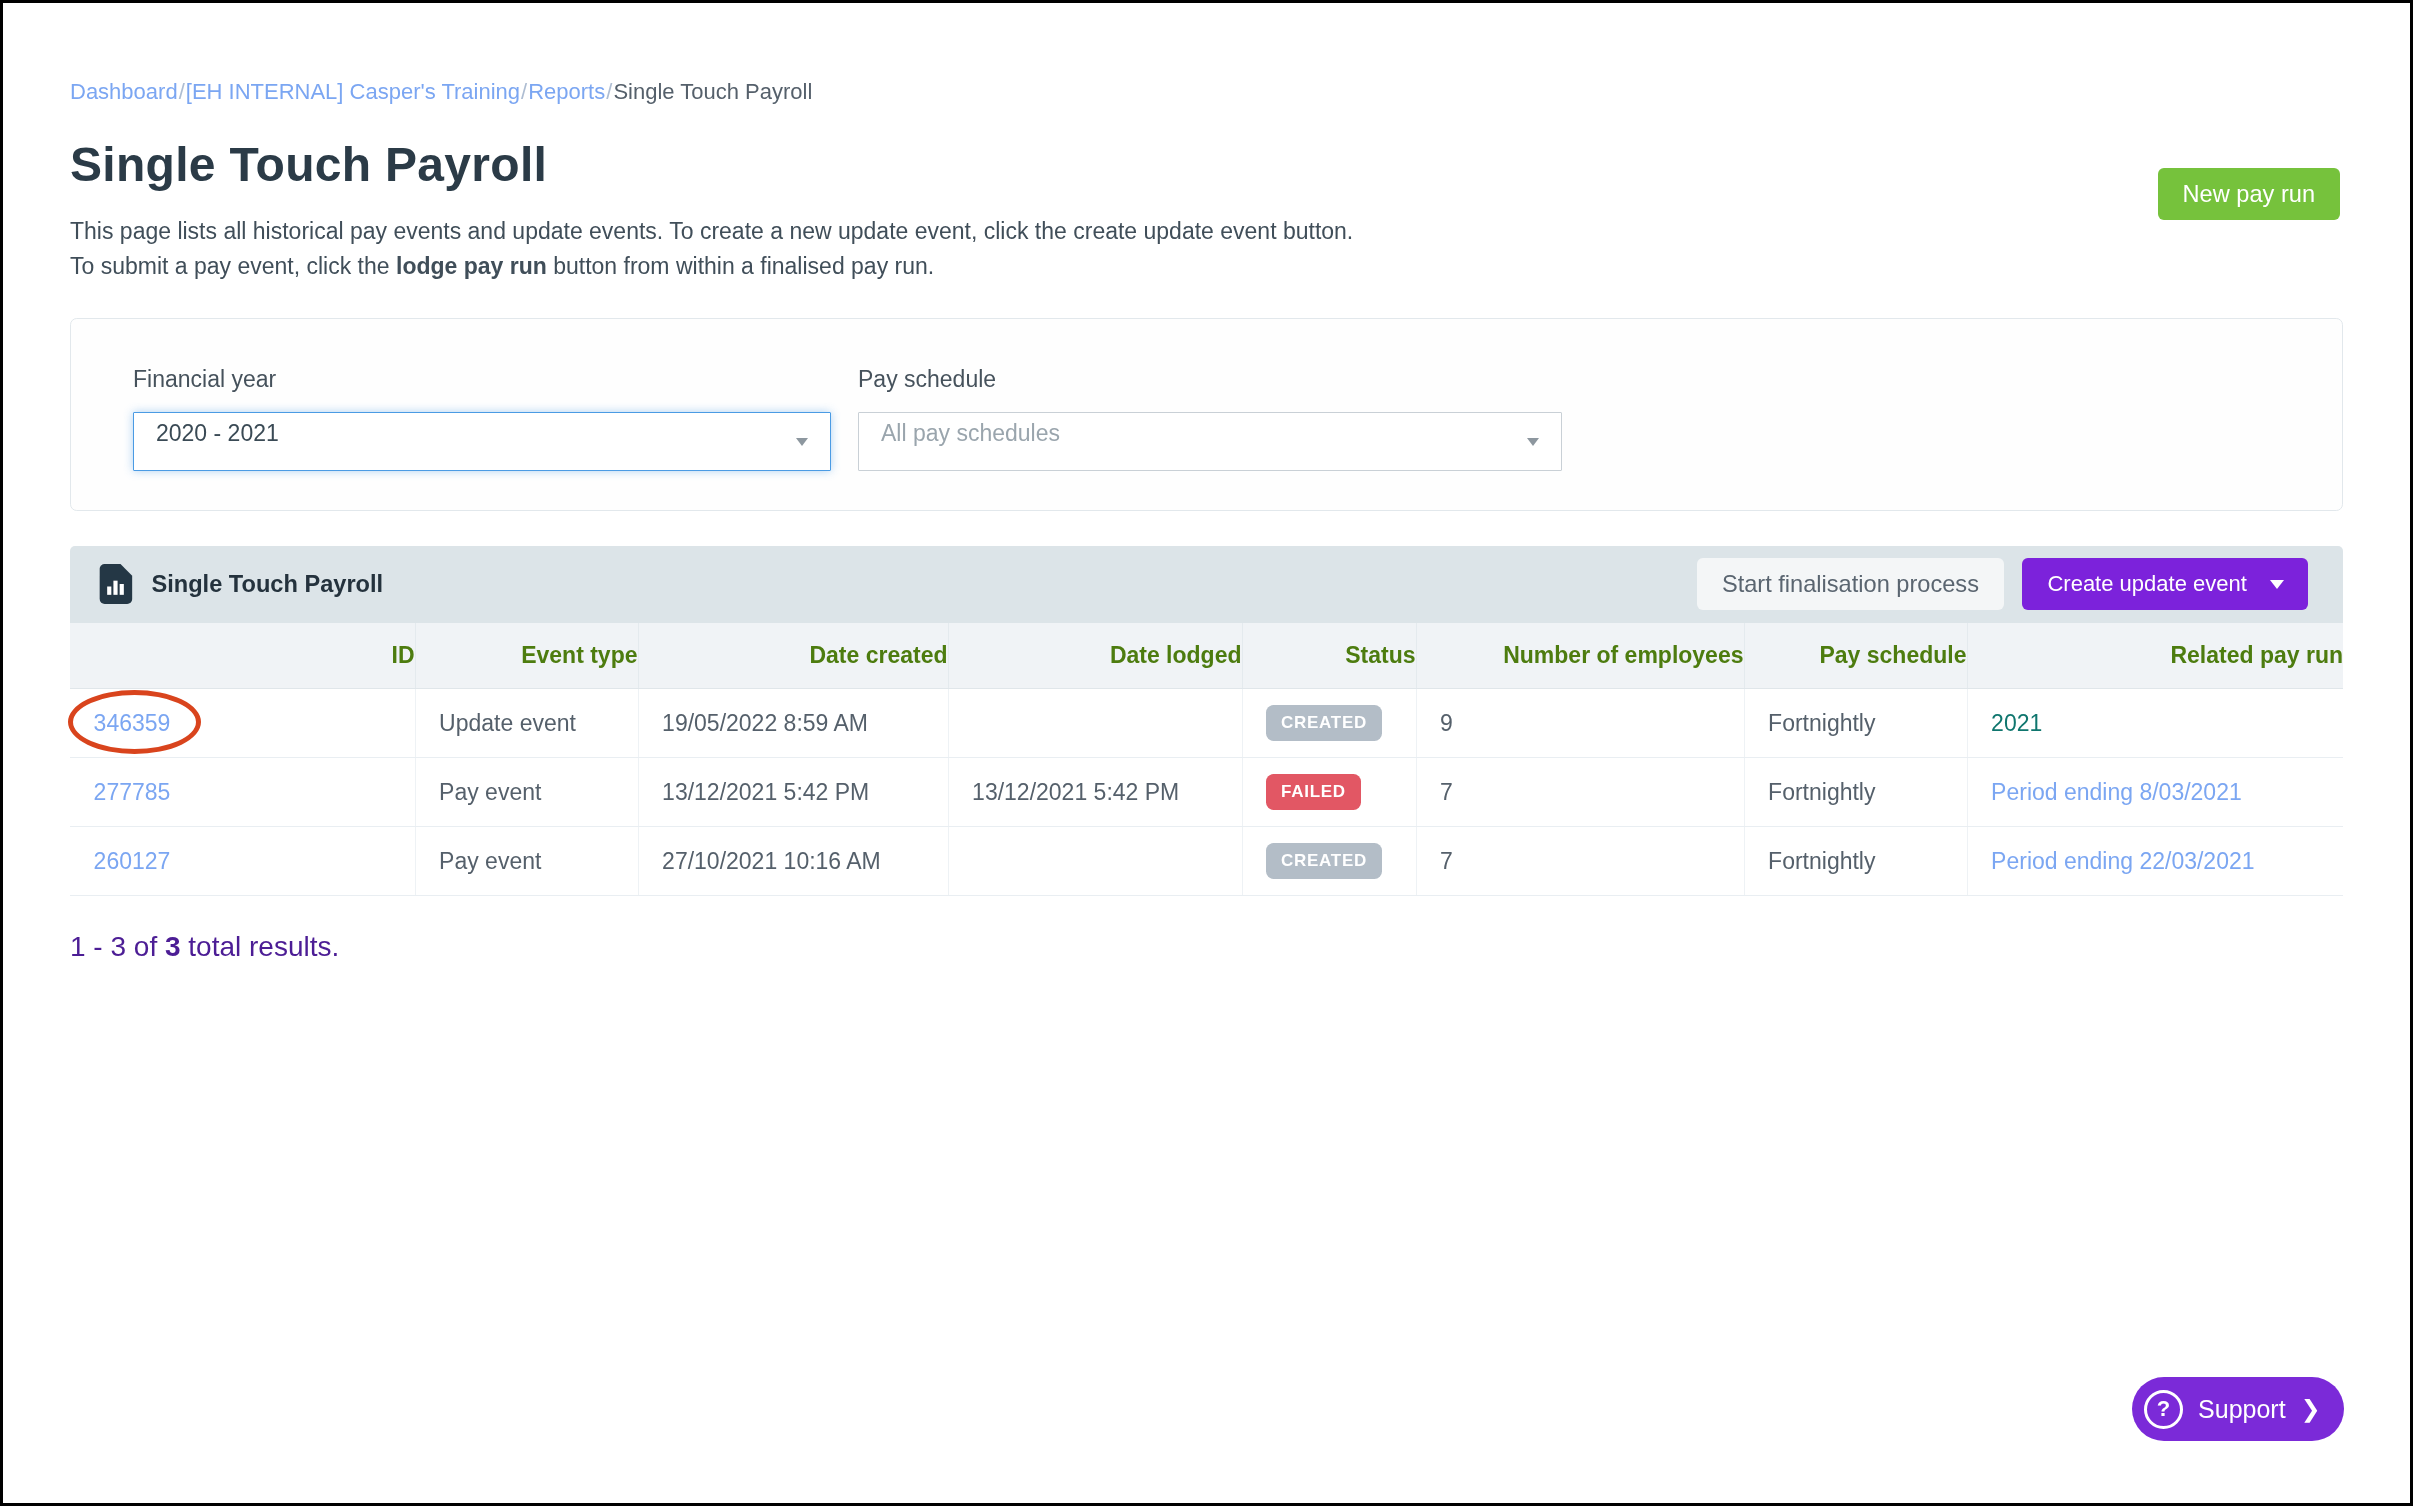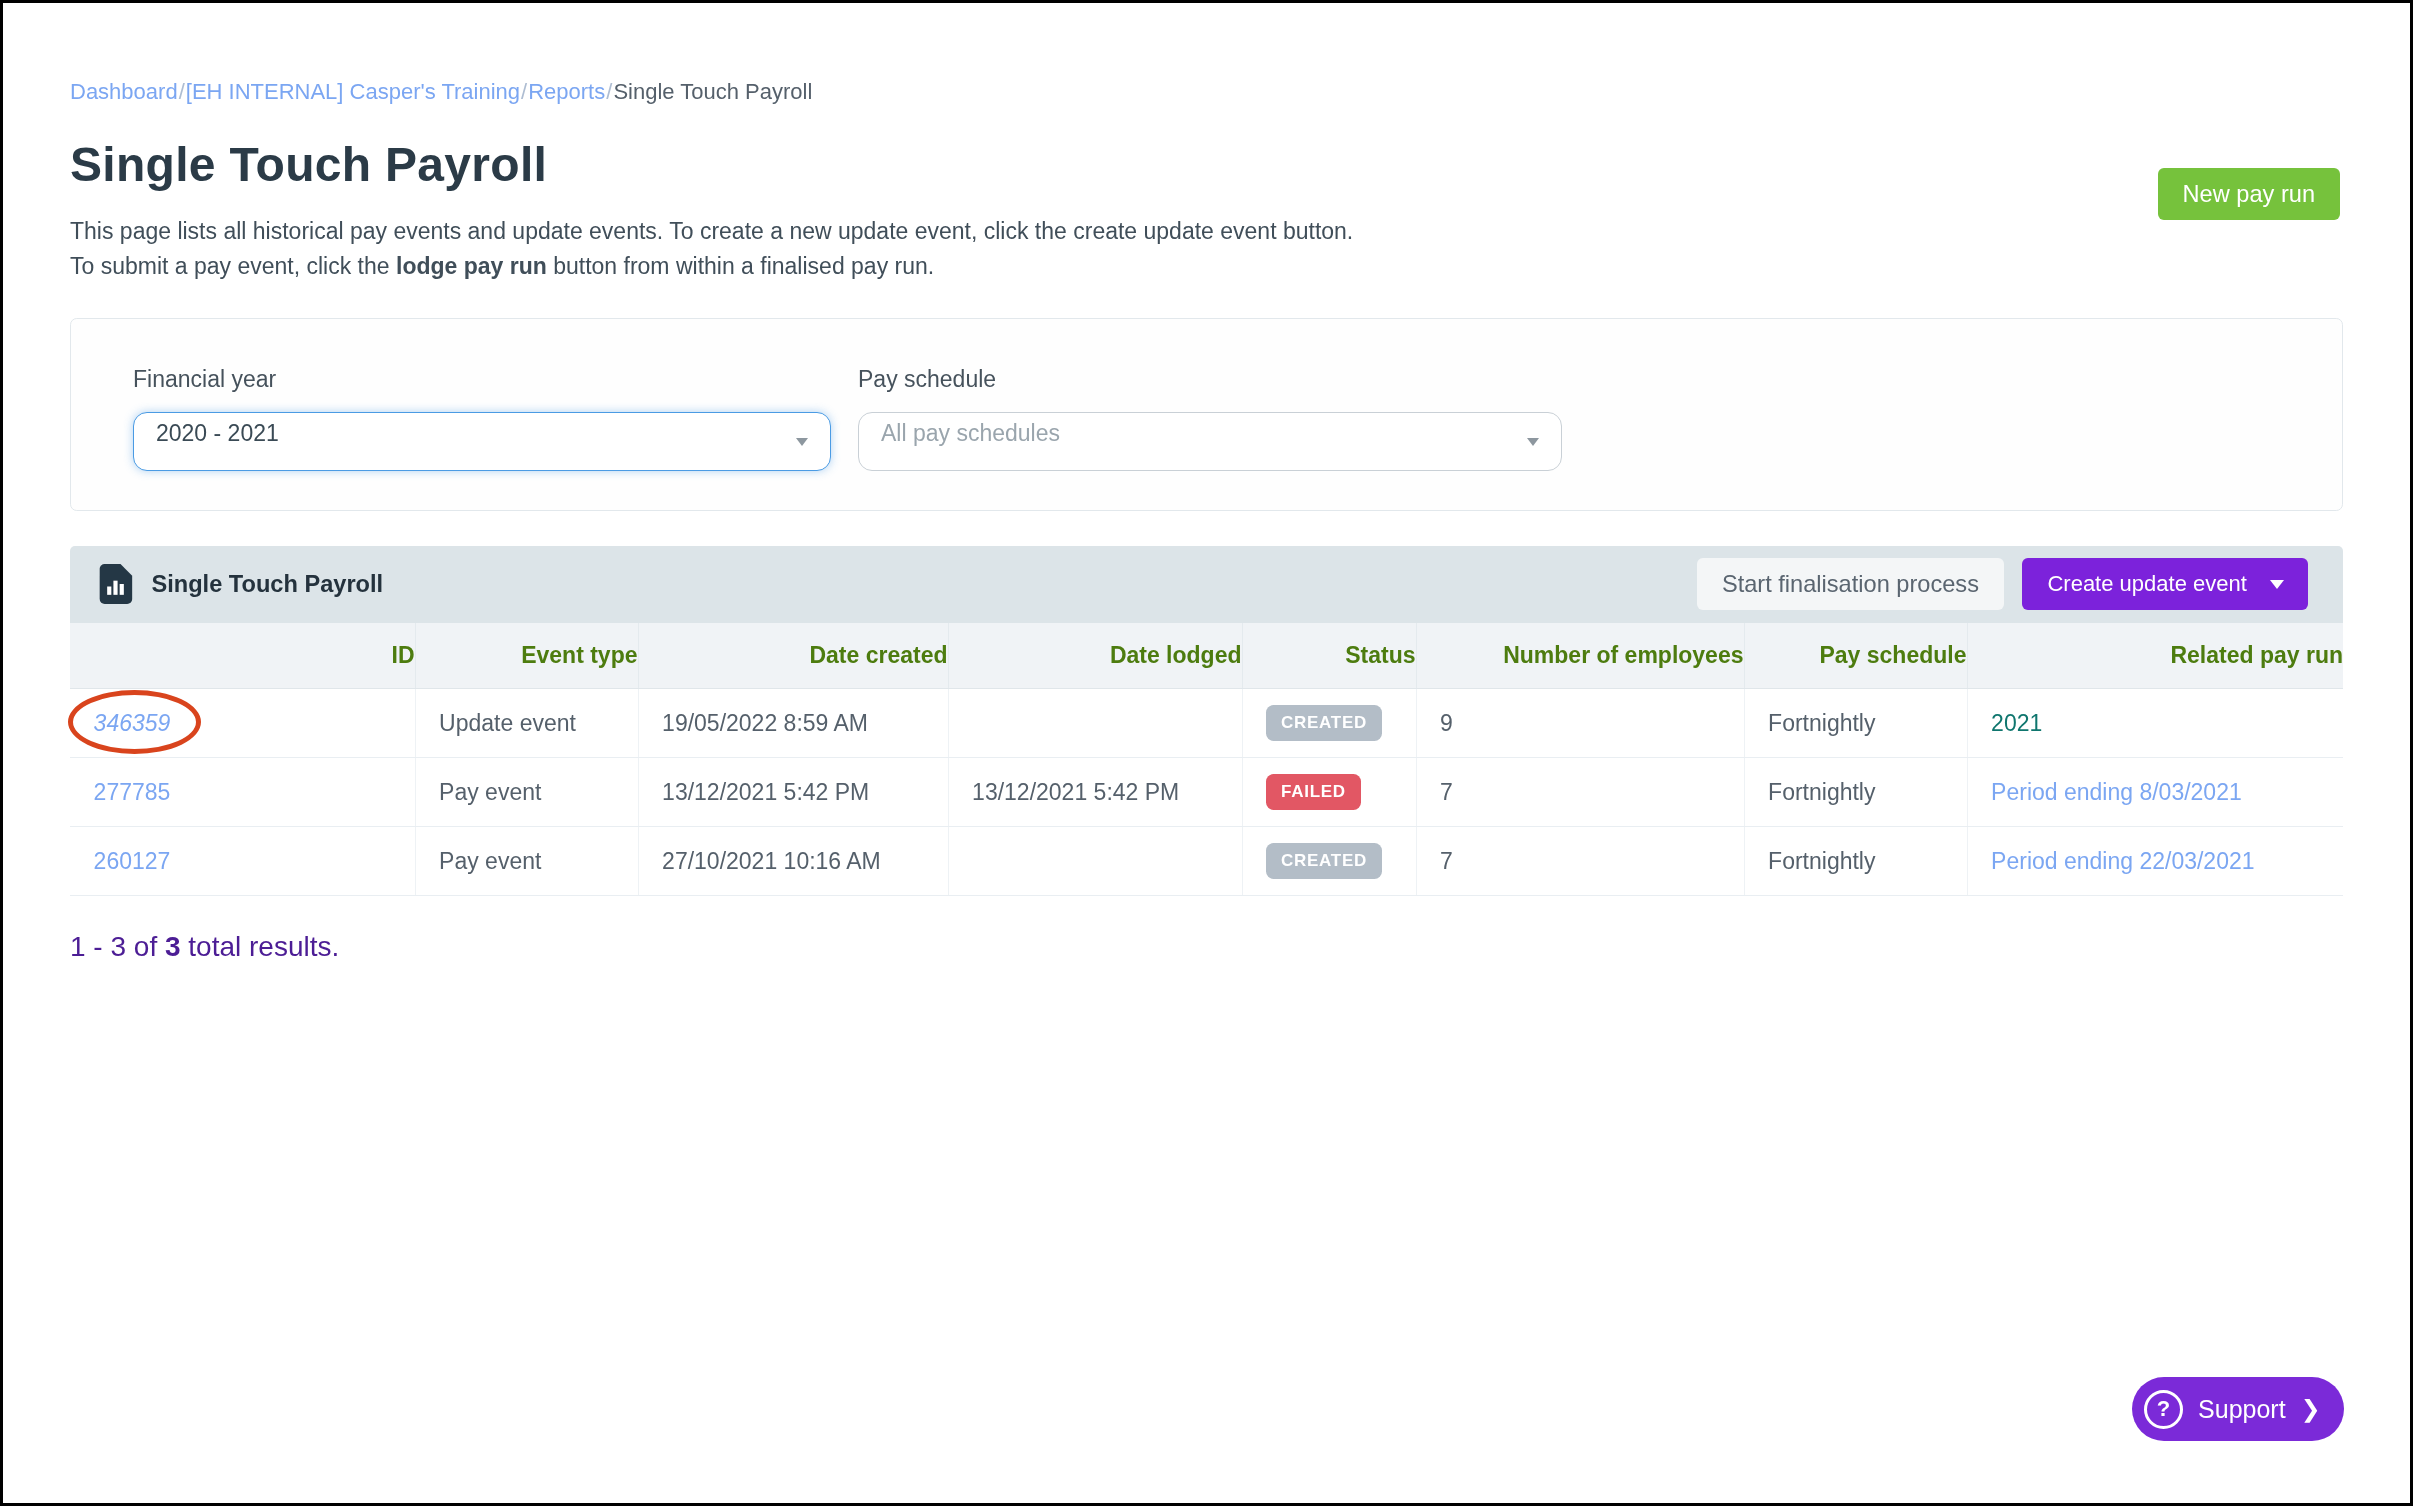--- a/index.html
+++ b/index.html
@@ -39,21 +39,21 @@
   .filter-panel {
     margin-top:34px;
     border:0.8px solid #e2e8ec; border-radius:6.7px;
     padding:47px 62px 39px 62px;
     display:flex; gap:27px;
     background:#fefefe;
   }
   .filter-group { display:flex; flex-direction:column; }
   .filter-label { font-size:23px; color:#46525c; margin-bottom:18.5px; font-weight:500; }
   .select {
-    position:relative; height:59px; border-radius:14px; background:#fff;
+    position:relative; height:59px; border-radius:1px; background:#fff;
     display:flex; align-items:center; padding:0 50px 16px 22px;
     font-size:23px; cursor:pointer;
   }
   .select-focused {
     width:698px;
     border:1.7px solid #4a9be4;
     box-shadow:0 0 10px rgba(77,156,228,.45);
     color:#3a4a55;
   }
   .select-normal {
@@ -105,21 +105,21 @@
     display:inline-block; padding:7.6px 15px; border-radius:7.6px;
     font-size:17px; font-weight:700; color:#fff; letter-spacing:0.7px;
   }
   .badge[data-variant="created"] { background:#b3bdc7; }
   .badge[data-variant="failed"]  { background:#e25764; }
 
   .related[data-variant="link"] { color:#7ba6f2; cursor:pointer; }
   .related[data-variant="text"] { color:#0f766e; }
 
   
-  .id-wrap { position:relative; display:inline-block;font-style:italic; }
+  .id-wrap { position:relative; display:inline-block; }
   .annotation-ellipse {
     position:absolute; left:-26px; top:-20px;
     width:133px; height:64px;
     border:5px solid #d9441d; border-radius:50%;
     pointer-events:none;
   }
 
   .results-line { margin-top:35px; font-size:28px; color:#4c1d95; }
   .results-line b { font-weight:700; }
 

